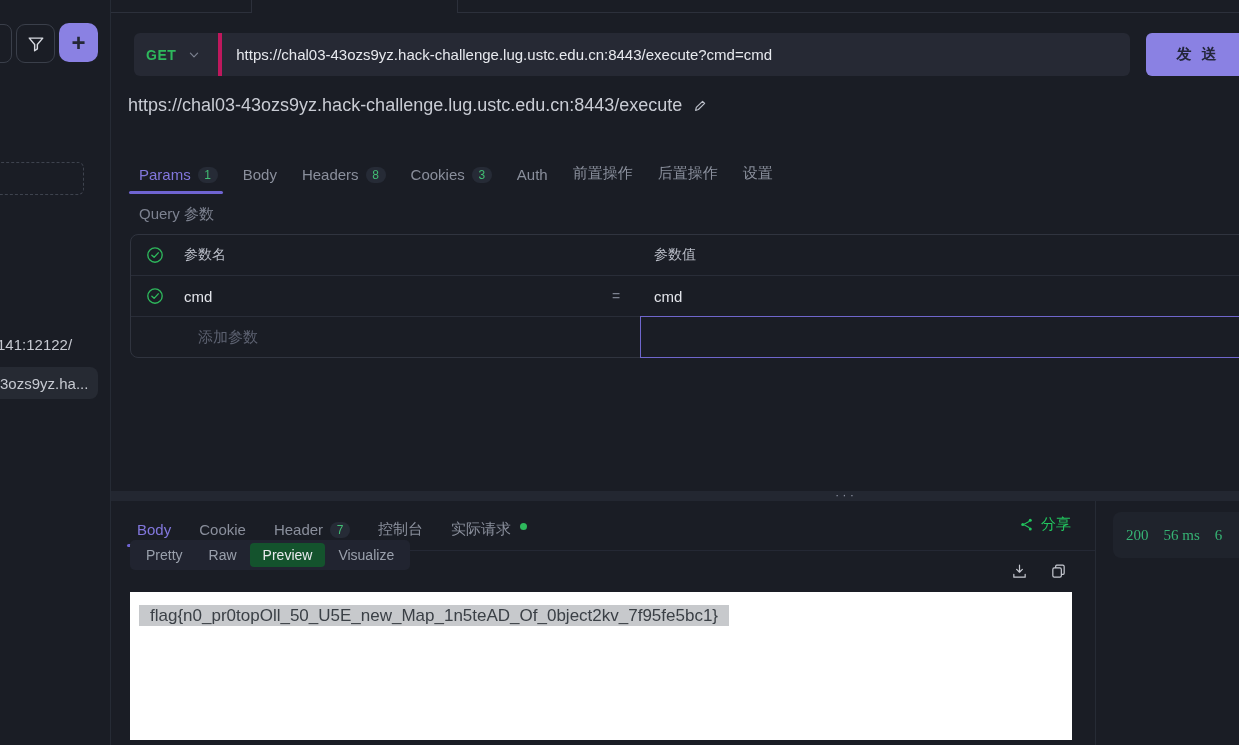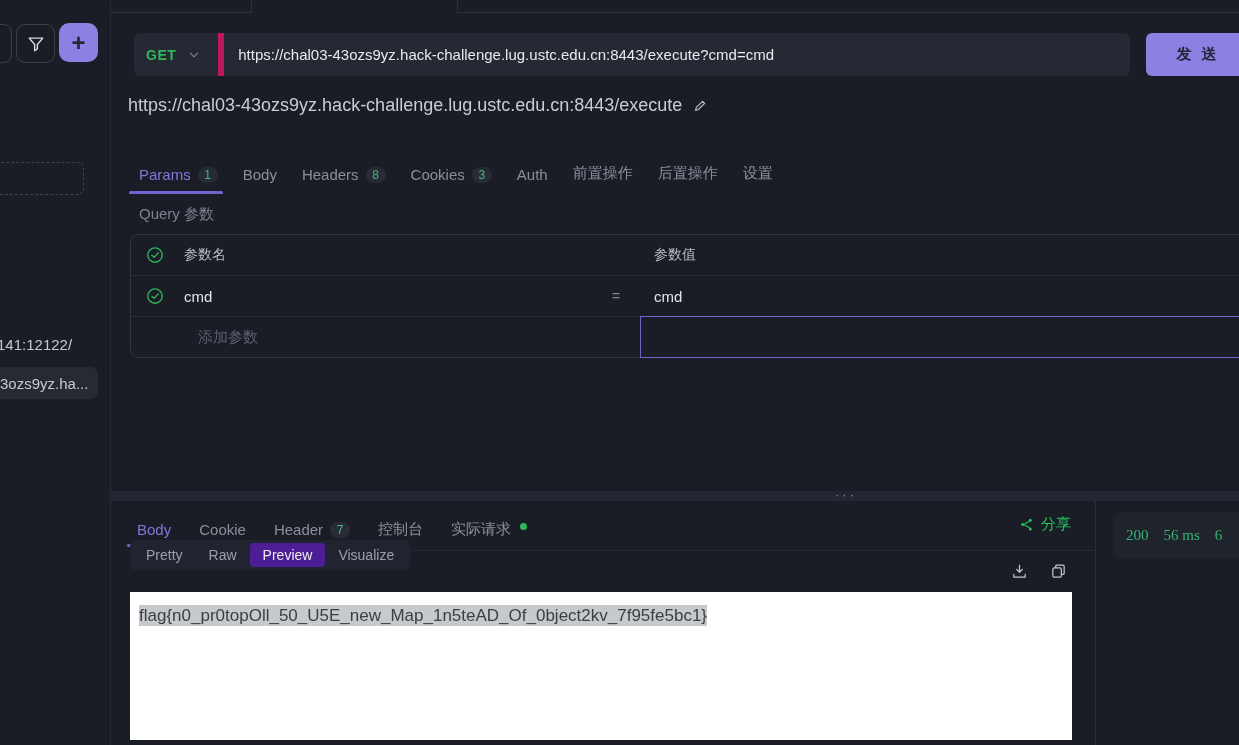--- a/index.html
+++ b/index.html
@@ -23,21 +23,21 @@
   
   .strip-seg{position:absolute;top:0;height:13px;box-sizing:border-box;}
   .seg-a{left:111px;width:140px;border-bottom:1px solid #2c303b;}
   .seg-b{left:251px;width:207px;border-left:1px solid #2c303b;border-right:1px solid #2c303b;}
   .seg-c{left:458px;width:781px;border-bottom:1px solid #2c303b;}
 
   
   .url-bar{position:absolute;left:134px;top:33px;width:996px;height:43px;background:#262934;border-radius:6px;
            display:flex;align-items:center;}
   .method{display:flex;align-items:center;gap:12px;padding:0 18px 0 12px;height:100%;cursor:pointer;
-          border-right:6px solid #be185d;}
+          border-right:4px solid #be185d;}
   .method .m-label{color:#2eb85c;font-weight:700;font-size:14px;letter-spacing:.5px;}
   .url-input{flex:1;height:100%;background:transparent;border:none;outline:none;color:#e7e9ee;
              font-size:15px;padding:0 14px;font-family:"Liberation Sans",sans-serif;}
   .send-btn{position:absolute;left:1146px;top:33px;width:104px;height:43px;background:#8a81e3;border:none;border-radius:6px;
             color:#23263a;font-size:15px;font-weight:700;letter-spacing:3px;cursor:pointer;font-family:"Liberation Sans",sans-serif;}
 
   .display-url{position:absolute;left:128px;top:95px;display:flex;align-items:center;gap:10px;
                font-size:18px;color:#c9ccd4;}
   .display-url .edit{color:#b9bdc7;cursor:pointer;}
 
@@ -75,28 +75,28 @@
   .resp-tabs{position:absolute;left:26px;top:8px;right:0;height:41px;display:flex;align-items:center;gap:28px;
              font-size:15px;border-bottom:1px solid #242834;padding-bottom:0;}
   .resp-tabs .tab.active::after{bottom:-9px;}
   .green-dot{width:7px;height:7px;border-radius:50%;background:#2eb85c;margin-left:9px;margin-top:-6px;}
   .share{position:absolute;right:24px;top:14px;display:flex;align-items:center;gap:7px;color:#22c55e;
          font-size:15px;cursor:pointer;}
 
   .viewbar{position:absolute;left:19px;top:39px;display:inline-flex;background:#212430;border-radius:5px;
            padding:3px;font-size:14px;}
   .viewbar .seg{padding:4px 13px;color:#9aa0ac;border-radius:4px;cursor:pointer;}
-  .viewbar .seg.active{background:#4c1d95;color:#e8eaee;}
+  .viewbar .seg.active{background:#14532d;color:#e8eaee;}
 
   .resp-icons{position:absolute;top:62px;right:28px;display:flex;gap:22px;color:#c6c9d1;}
   .resp-icons span{cursor:pointer;}
 
   .white-panel{position:absolute;left:19px;right:23px;top:91px;bottom:5px;background:#ffffff;overflow:hidden;}
   .flag-line{margin:14px 0 0 9px;font-size:17px;color:#3b4046;}
-  .flag-line b{font-weight:400;background:#c7c9cc;padding:1px 0;}
+  .flag-line b{font-weight:400;background:#c7c9cc;padding:1px 11px;}
 
   .resp-right{position:absolute;left:1097px;top:501px;right:0;bottom:0;font-family:Liberation Serif, serif;}
   .status-pill{position:absolute;left:16px;top:11px;right:-8px;height:46px;background:#1f232c;border-radius:8px;
                display:flex;align-items:center;gap:15px;padding-left:13px;font-size:15px;color:#36b374;white-space:nowrap;}
 </style>
 </head>
 <body>
 
 <div class="sidebar">
   <div class="btn-sliver"></div>

